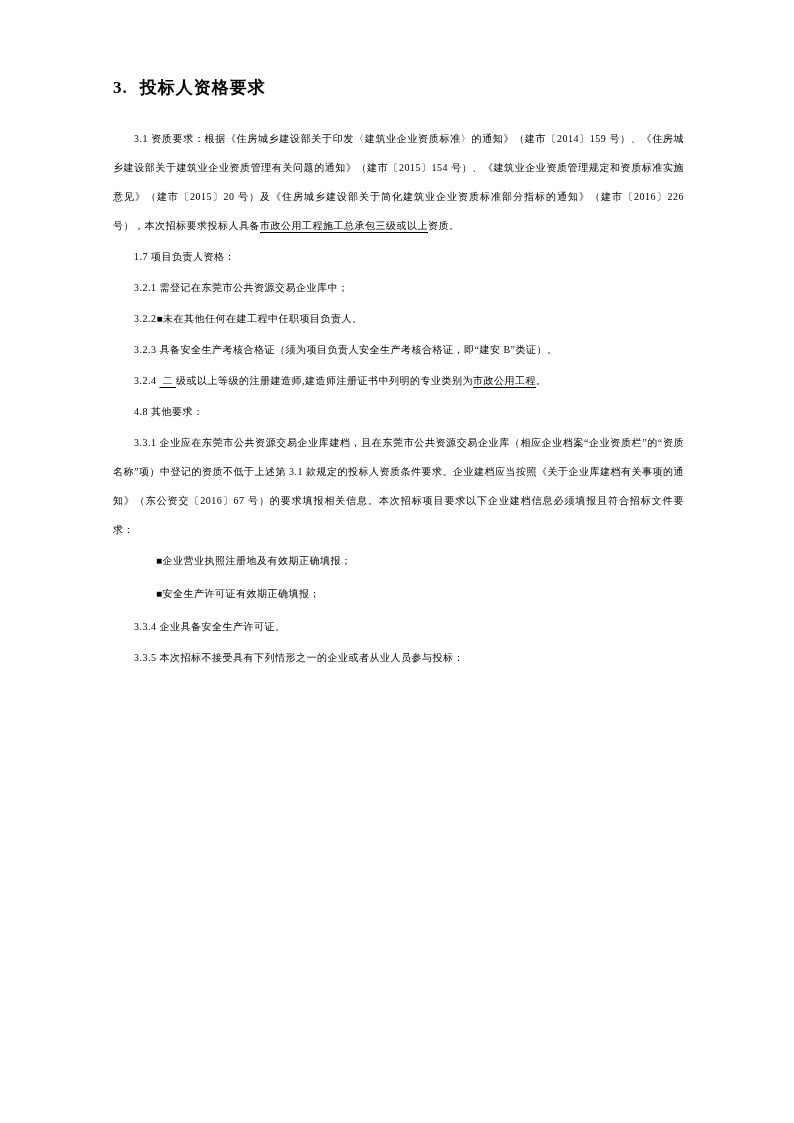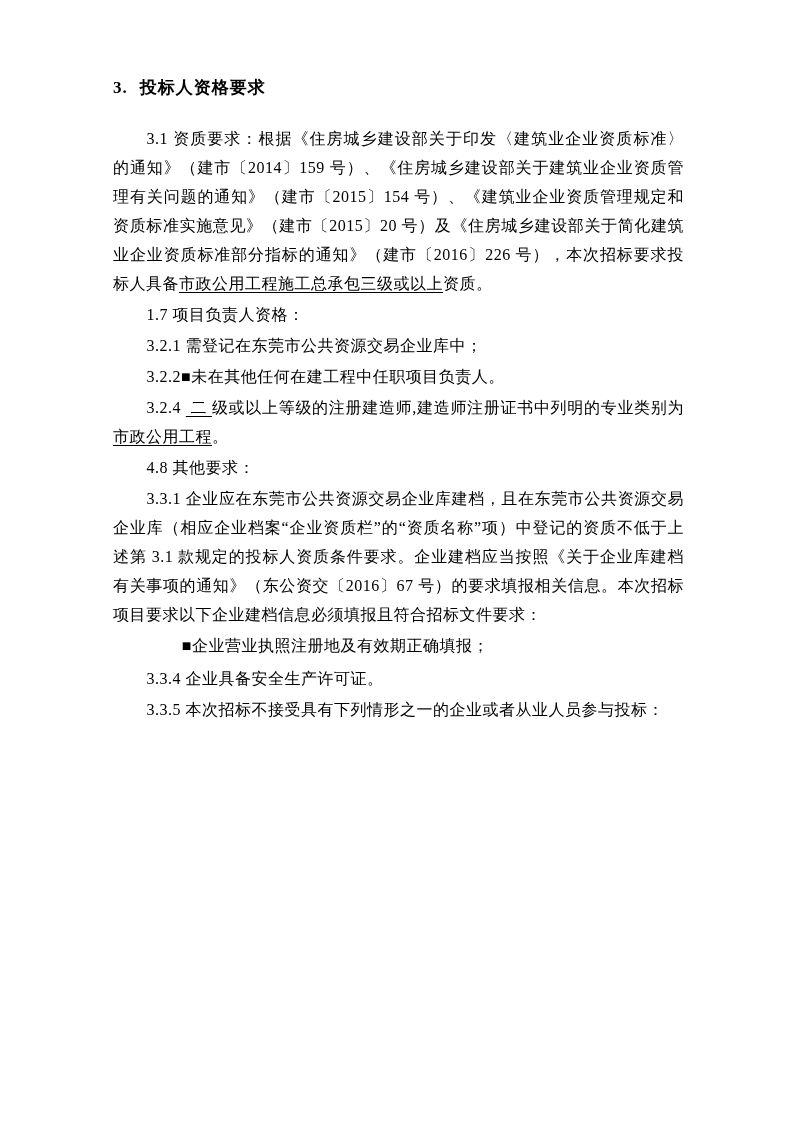--- a/index.html
+++ b/index.html
@@ -26,21 +26,21 @@
     margin: 0 0 24px 0;
     letter-spacing: 1px;
   }
   .doc-title .h-num {
     margin-right: 0.7em;
   }
   .doc-body {
     width: 571px;
   }
   .para {
-    font-size: 16px;
+    font-size: 10px;
     line-height: 29px;
     margin: 0 0 2px 0;
     text-align: justify;
     letter-spacing: 0.5px;
   }
   .para.indent {
     text-indent: 2.1em;
   }
   .para.bullet {
     text-indent: 4.3em;
@@ -56,20 +56,22 @@
 
 <div class="page">
   <h1 class="doc-title">
     <span class="h-num">3.</span><span class="h-text">投标人资格要求</span>
   </h1>
   <div class="doc-body">
       <p class="para indent"><span>3.1 资质要求：根据《住房城乡建设部关于印发〈建筑业企业资质标准〉的通知》（建市〔2014〕159 号）、《住房城乡建设部关于建筑业企业资质管理有关问题的通知》（建市〔2015〕154 号）、《建筑业企业资质管理规定和资质标准实施意见》（建市〔2015〕20 号）及《住房城乡建设部关于简化建筑业企业资质标准部分指标的通知》（建市〔2016〕226 号），本次招标要求投标人具备</span><span class="u">市政公用工程施工总承包三级或以上</span><span>资质。</span></p>
       <p class="para indent"><span>1.7 项目负责人资格：</span></p>
       <p class="para indent"><span>3.2.1 需登记在东莞市公共资源交易企业库中；</span></p>
       <p class="para indent"><span>3.2.2■未在其他任何在建工程中任职项目负责人。</span></p>
+      <p class="para indent"><span>3.2.3 具备安全生产考核合格证（须为项目负责人安全生产考核合格证，即“建安 B”类证）。</span></p>
       <p class="para indent"><span>3.2.4 </span><span class="u">&nbsp;二&nbsp;</span><span>级或以上等级的注册建造师,建造师注册证书中列明的专业类别为</span><span class="u">市政公用工程</span><span>。</span></p>
       <p class="para indent"><span>4.8 其他要求：</span></p>
       <p class="para indent"><span>3.3.1 企业应在东莞市公共资源交易企业库建档，且在东莞市公共资源交易企业库（相应企业档案“企业资质栏”的“资质名称”项）中登记的资质不低于上述第 3.1 款规定的投标人资质条件要求。企业建档应当按照《关于企业库建档有关事项的通知》（东公资交〔2016〕67 号）的要求填报相关信息。本次招标项目要求以下企业建档信息必须填报且符合招标文件要求：</span></p>
       <p class="para bullet"><span>■企业营业执照注册地及有效期正确填报；</span></p>
+      <p class="para bullet"><span>■安全生产许可证有效期正确填报；</span></p>
       <p class="para indent"><span>3.3.4 企业具备安全生产许可证。</span></p>
       <p class="para indent"><span>3.3.5 本次招标不接受具有下列情形之一的企业或者从业人员参与投标：</span></p>
     </div>
 </div>
 
 </body></html>

